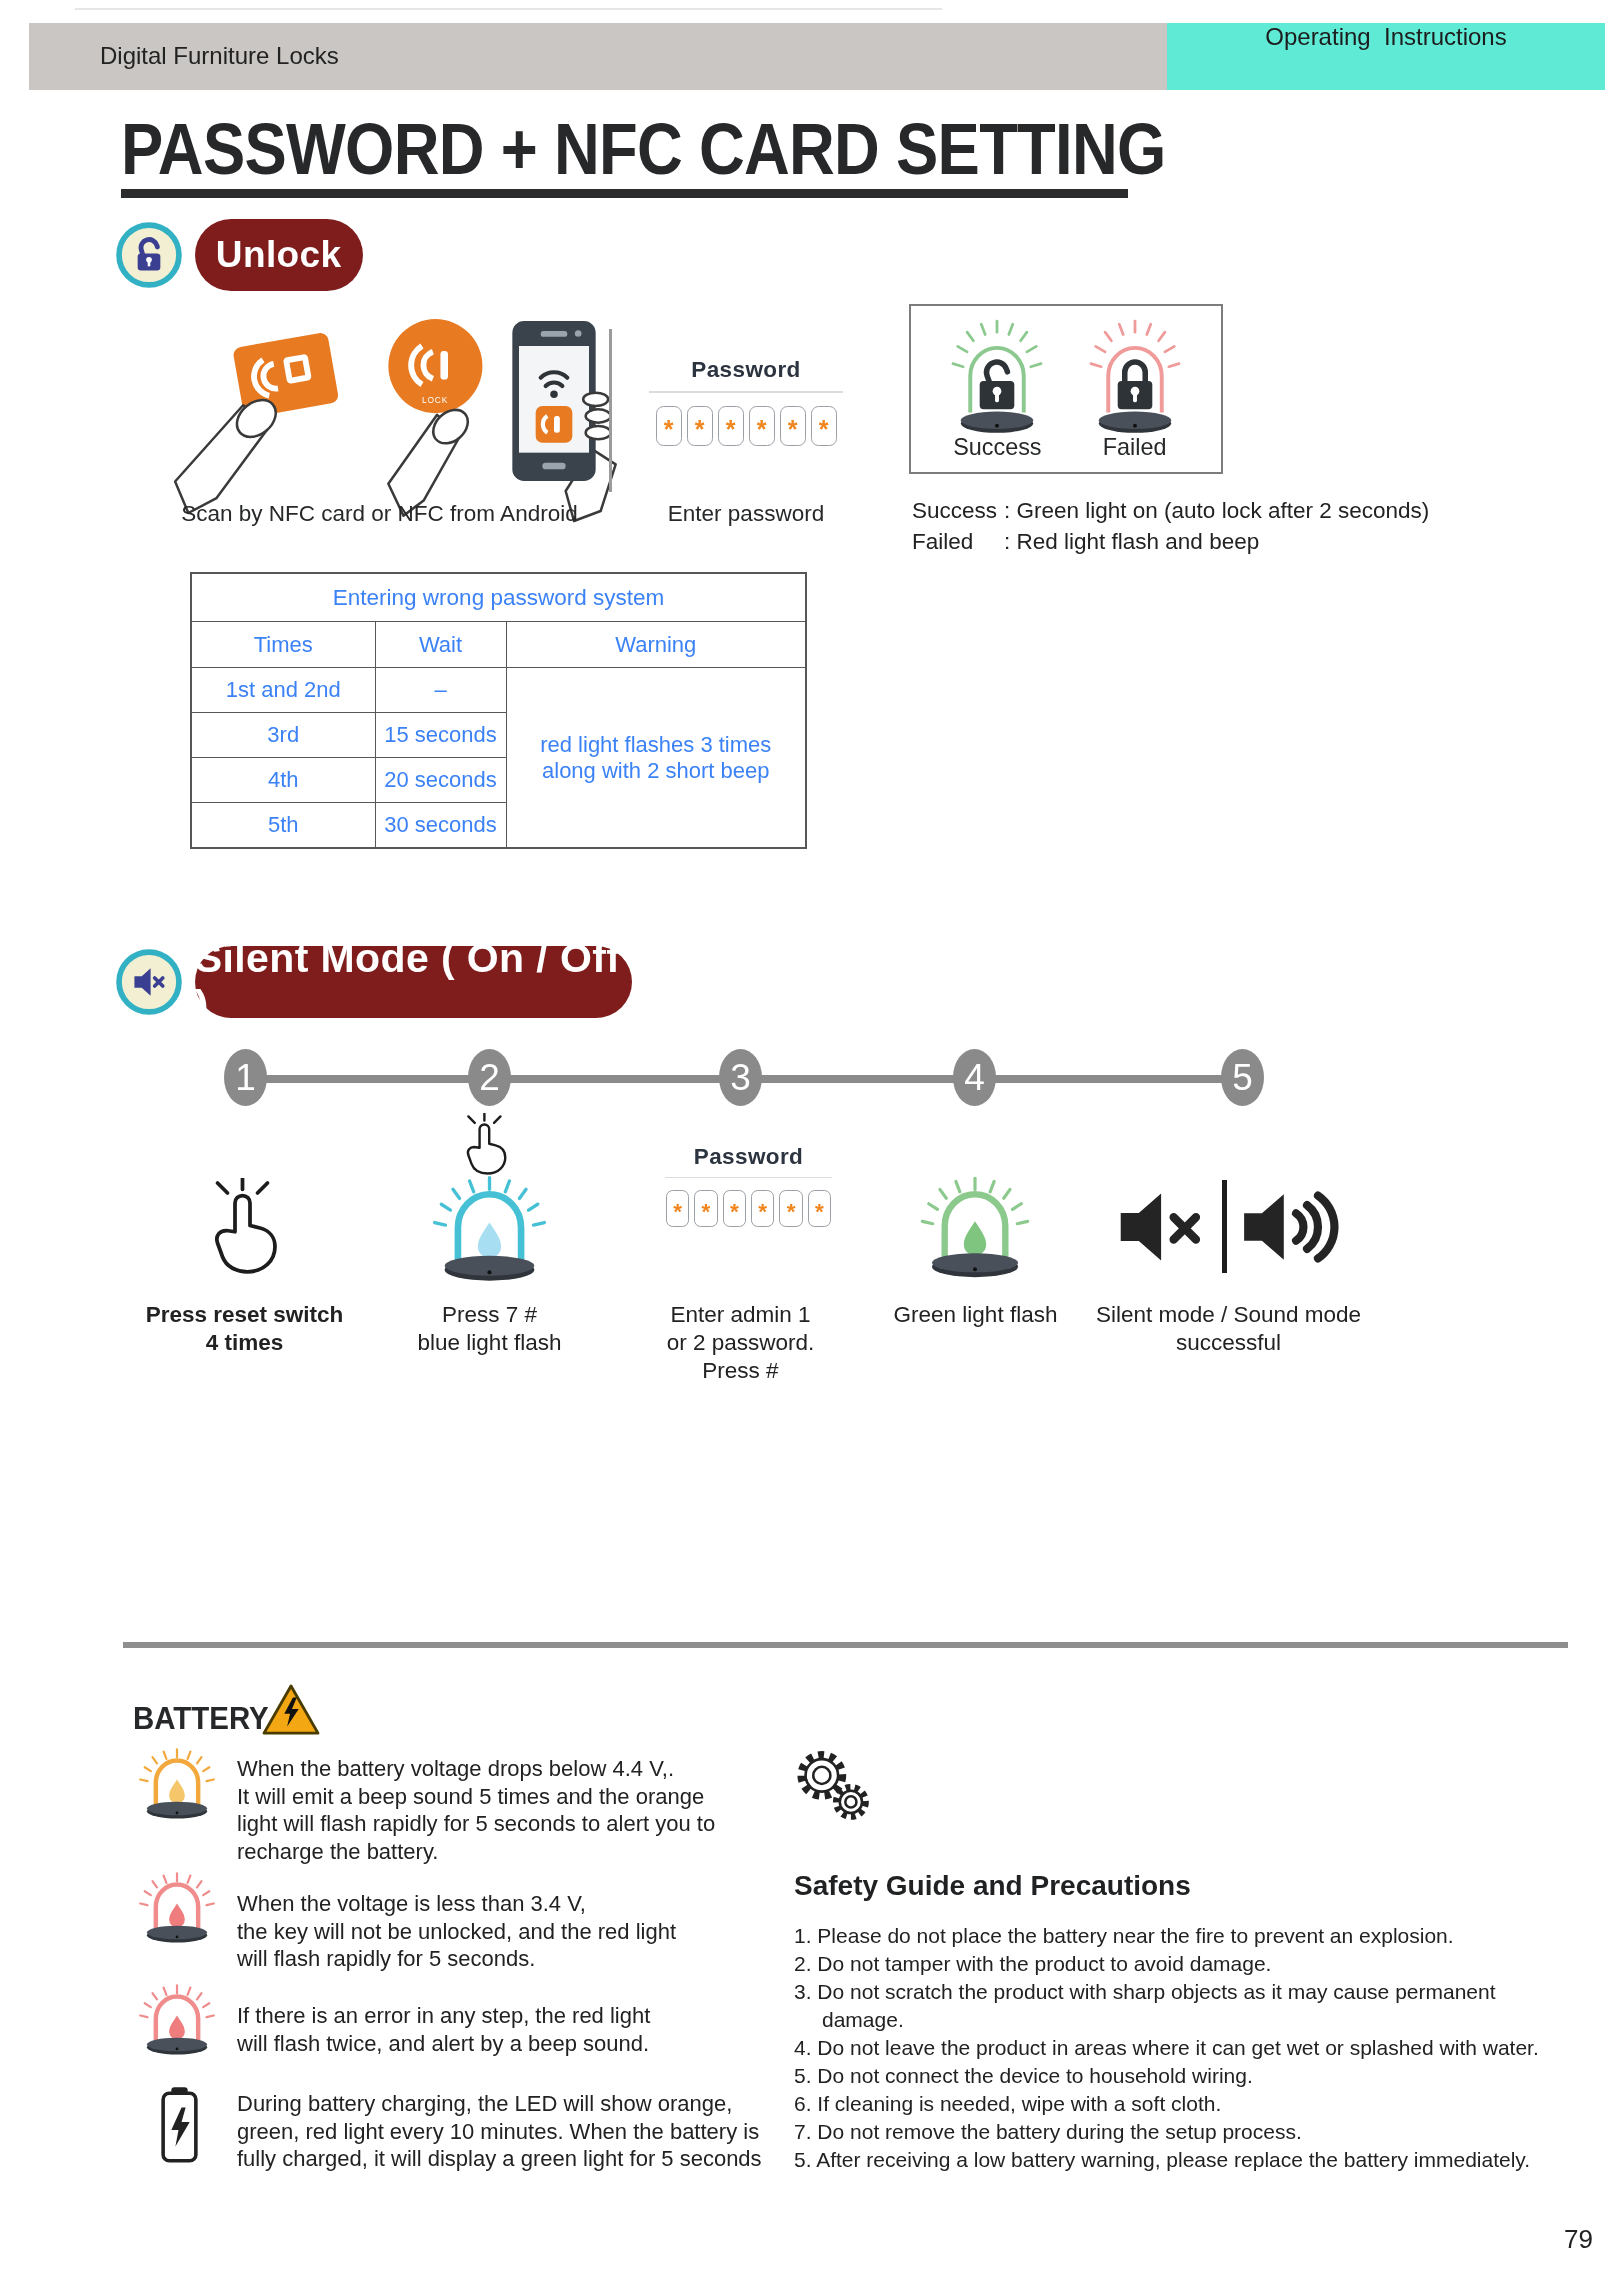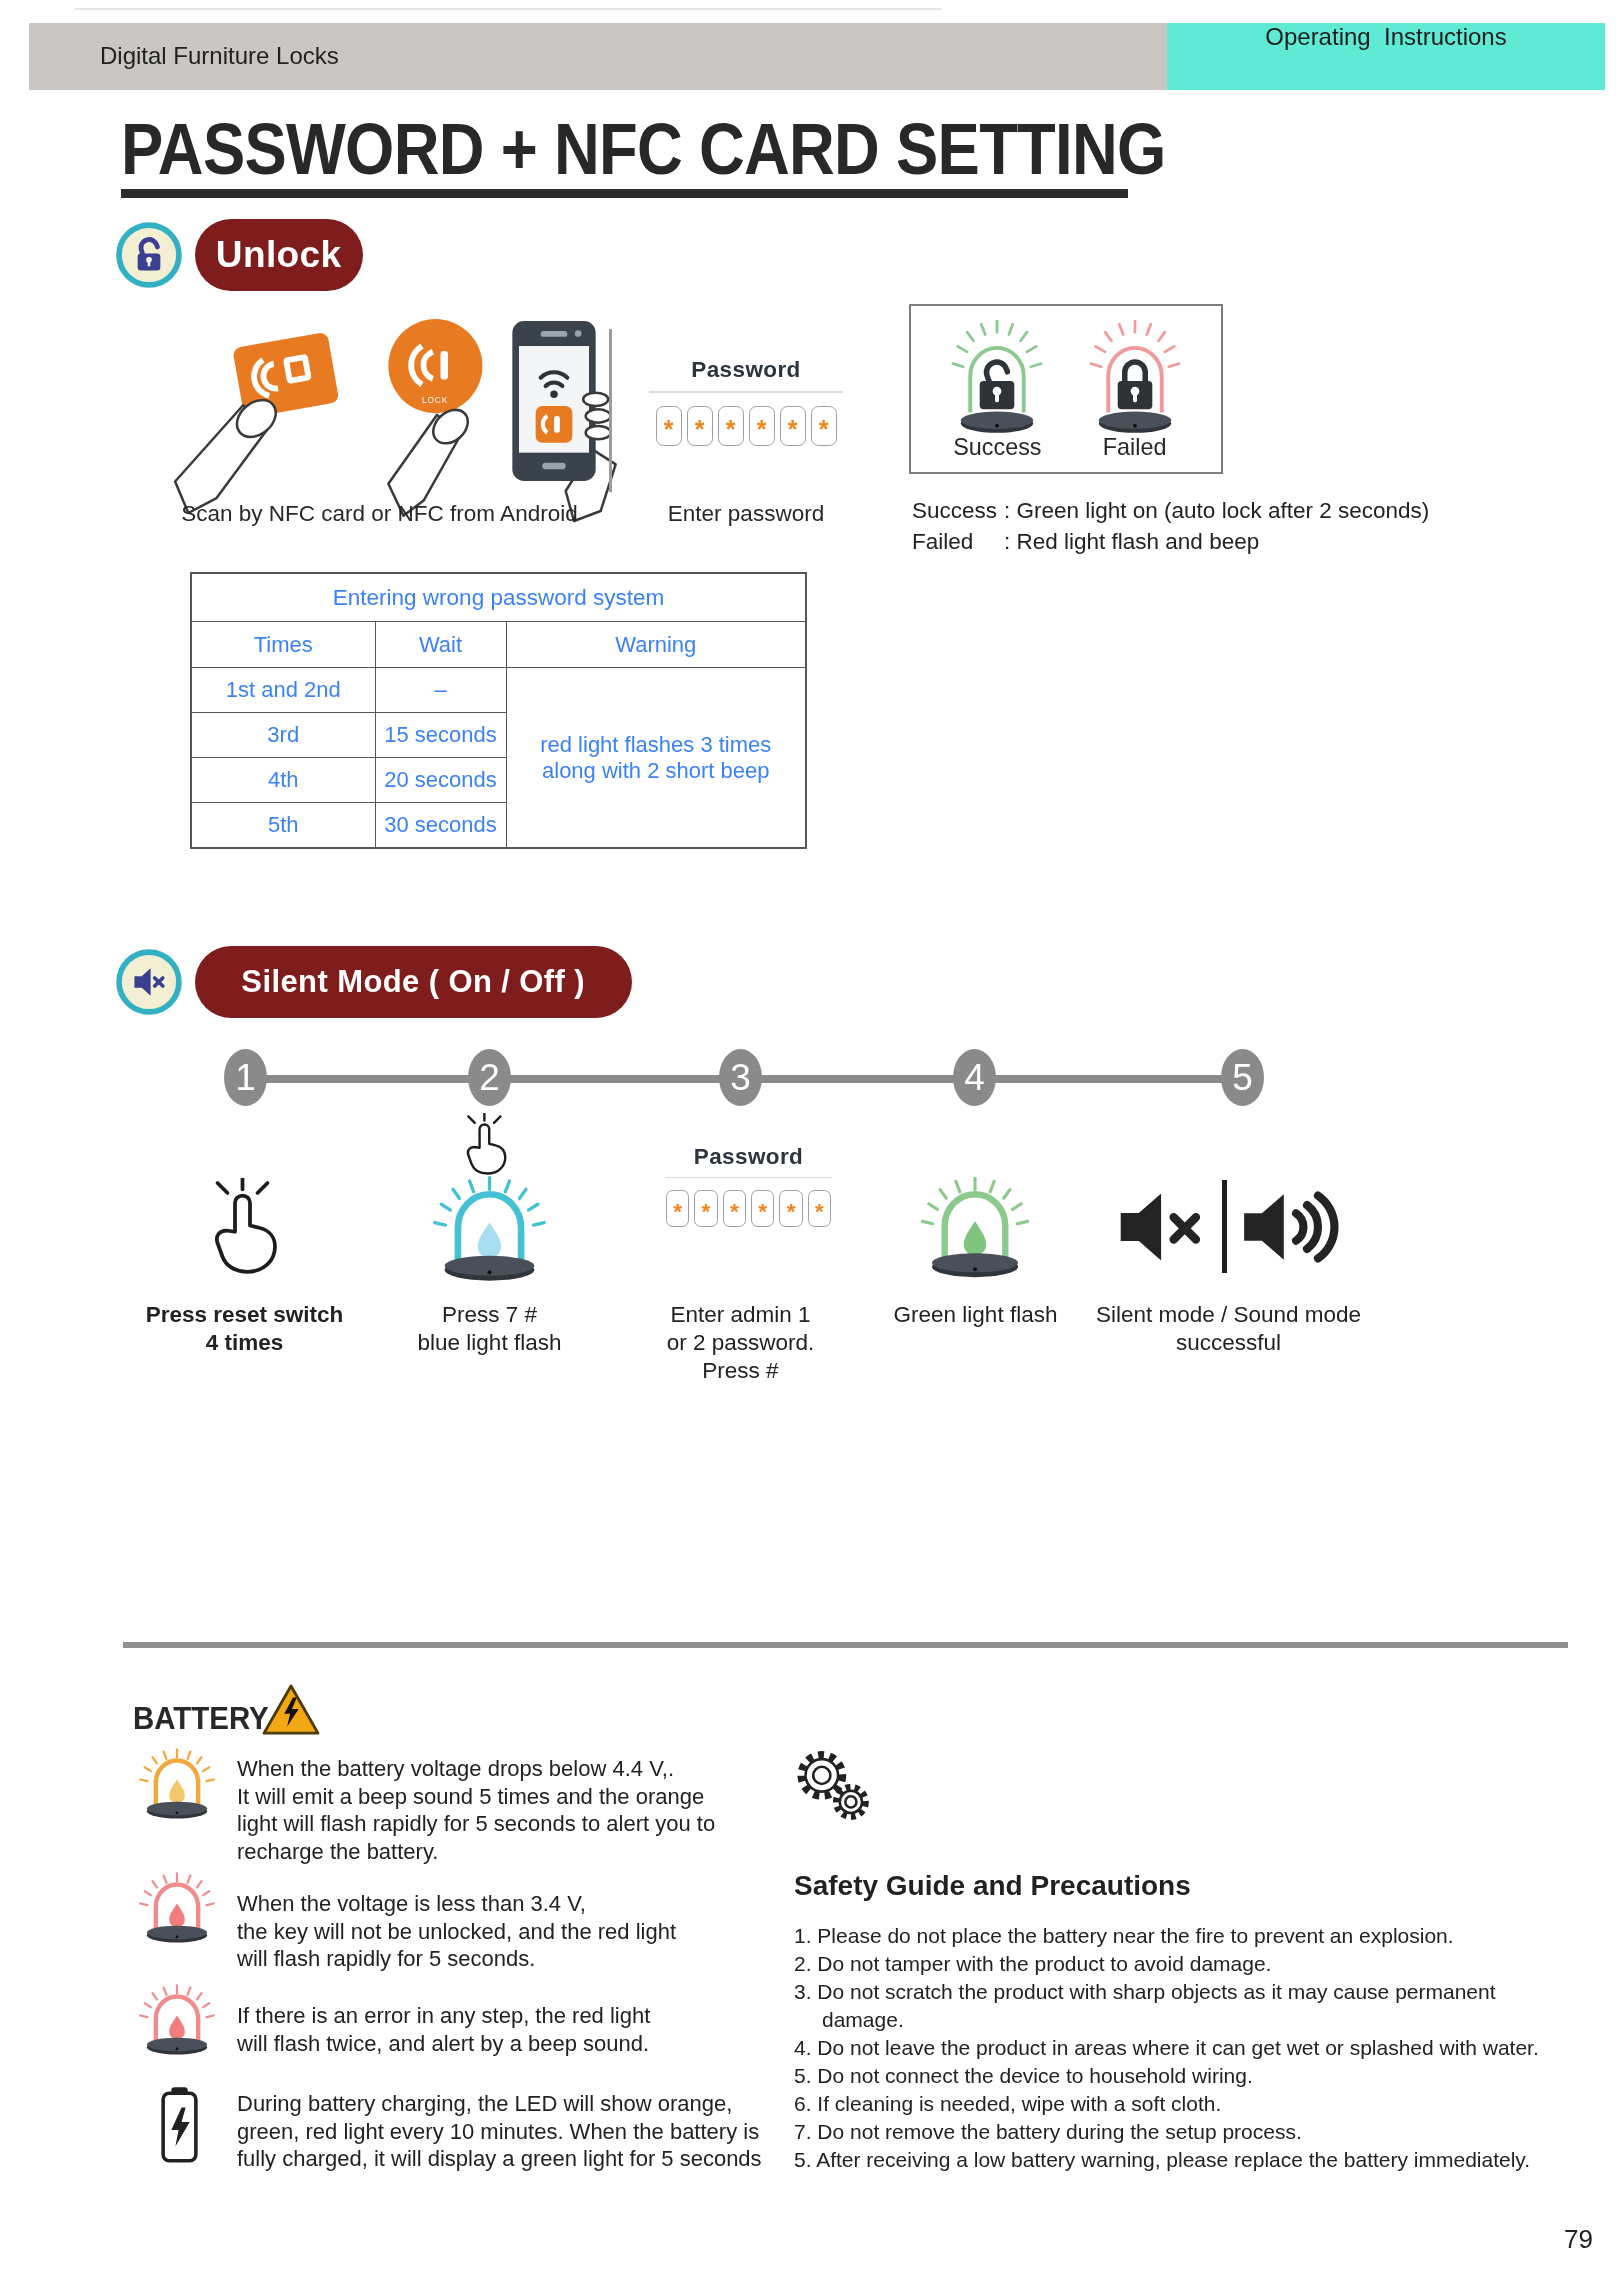--- a/index.html
+++ b/index.html
@@ -19,21 +19,21 @@
   .title-underline{position:absolute;left:121px;top:189px;width:1007px;height:9.2px;background:#2a2c2e;}
 
   
   .badge{position:absolute;display:flex;align-items:center;gap:11.7px;}
   .badge-icon{width:68px;height:68px;flex:none;}
   .pill{height:72px;background:#7f1d1d;border-radius:36px;display:flex;align-items:center;justify-content:center;}
   .pill span{color:#ffffff;font-weight:700;letter-spacing:0.4px;}
   .pill-unlock{width:168px;}
   .pill-unlock span{font-size:37px;}
   .pill-silent{width:437px;}
-  .pill-silent span{font-size:31px;}
+  .pill-silent span{font-size:41px;}
 
   .ml{white-space:pre-line;}
   .caption{position:absolute;text-align:center;font-size:22.5px;line-height:28px;color:#26282a;}
   .vdivider{position:absolute;background:#9b9b9b;}
   .ill{position:absolute;}
 
   
   .pw{position:absolute;text-align:center;}
   .pw-label{font-size:22.5px;font-weight:700;color:#2c3440;letter-spacing:0.4px;}
   .pw-line{height:1.7px;background:#dcdcdc;margin:8.3px 3.3px 13.3px;}

